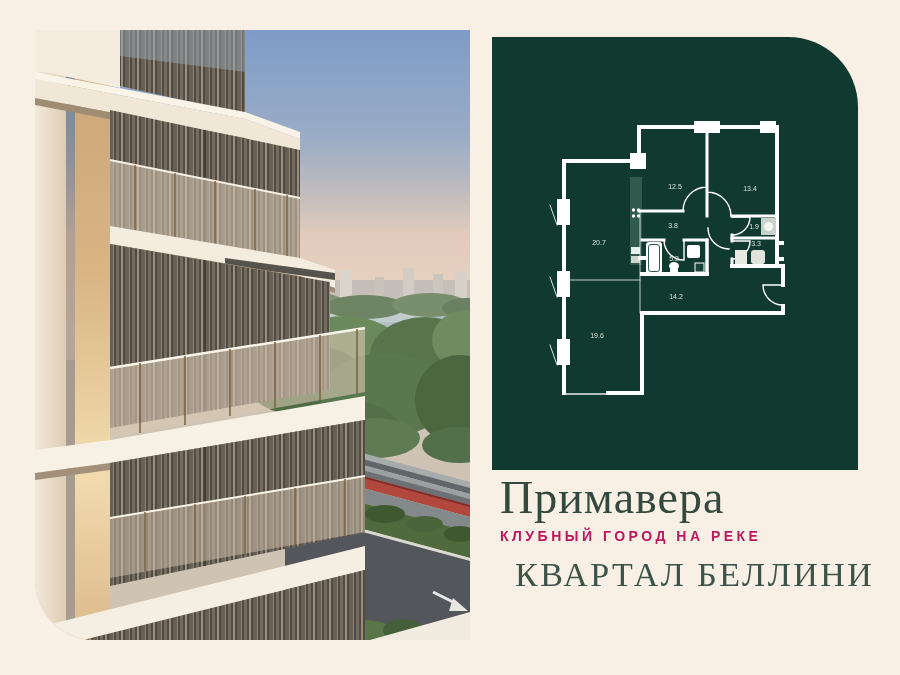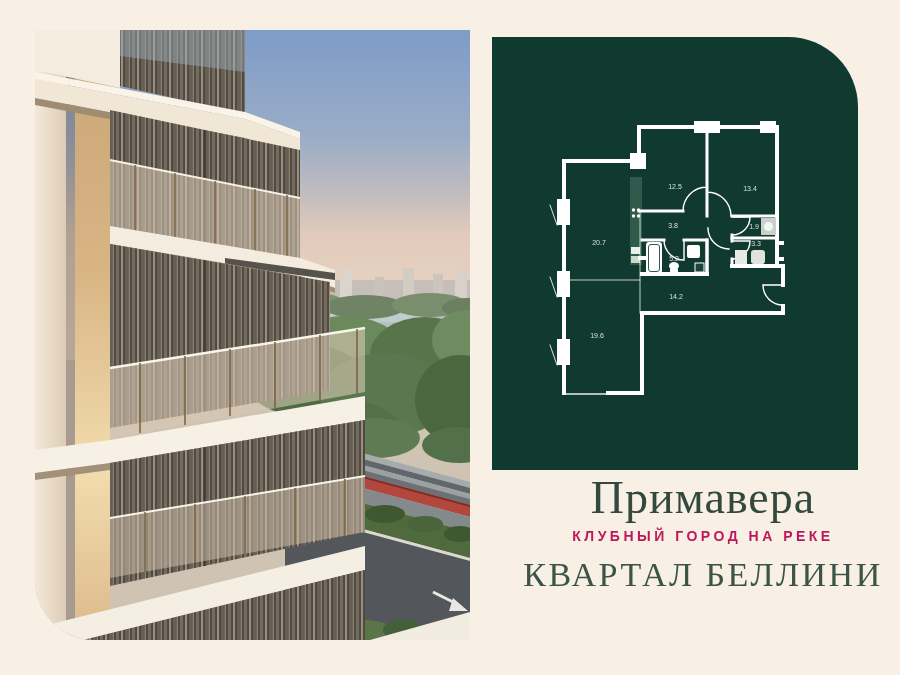--- a/index.html
+++ b/index.html
@@ -12,35 +12,35 @@
     position:absolute;left:35px;top:30px;width:435px;height:610px;
     border-radius:0 0 0 60px;overflow:hidden;background:#cfc4b4;
   }
   .photo svg{display:block;}
   .panel{
     position:absolute;left:492px;top:37px;width:366px;height:433px;
     background:#103a2f;border-radius:0 70px 0 0;
   }
   .plan-svg{position:absolute;left:50px;top:76px;}
   .brand{
-    position:absolute;left:520px;top:474px;width:366px;text-align:center;
+    position:absolute;left:500px;top:474px;width:366px;text-align:left;
   }
   .brand-title{
     font-family:"Liberation Serif", serif;
     font-size:46px;line-height:1.05;color:#33493d;margin:0;font-weight:400;
     letter-spacing:1px;
   }
   .brand-subtitle{
     font-size:14px;letter-spacing:3.5px;color:#be185d;margin-top:6px;
     font-weight:700;
   }
   .brand-district{
     font-family:"Liberation Serif", serif;
     font-size:34px;letter-spacing:2.5px;color:#3c5347;margin-top:12px;
-    font-weight:400;white-space:nowrap;
+    font-weight:400;white-space:nowrap;margin-left:15px;
   }
   .plan-label{
     font-family:"Liberation Sans", sans-serif;
     font-size:7px;fill:#dfeae2;opacity:.95;text-anchor:middle;
   }
 </style>
 </head>
 <body>
 
 <div class="photo">

